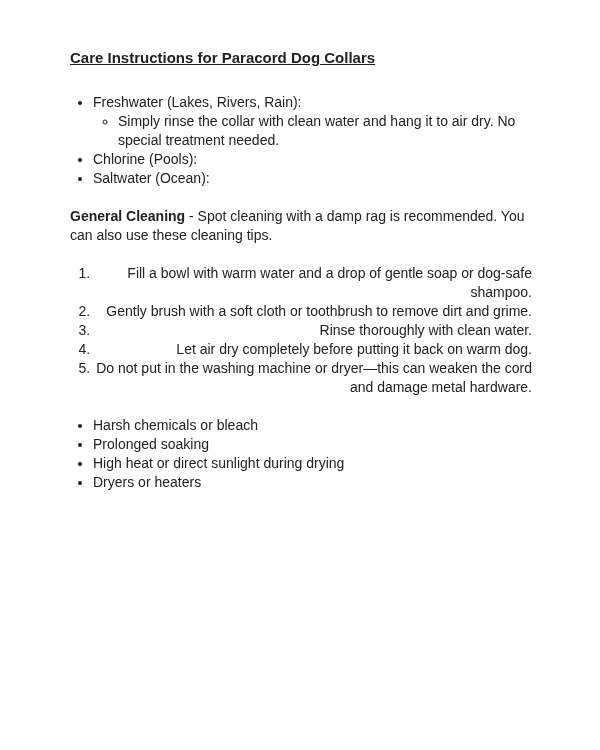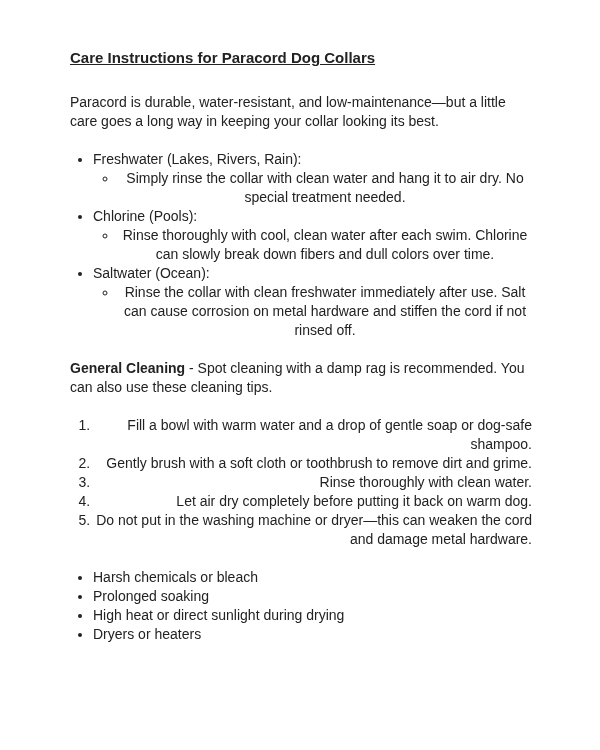--- a/index.html
+++ b/index.html
@@ -32,21 +32,20 @@
   ul.lvl1 {
     list-style: disc outside;
     padding-left: 23px;
     margin: 0 0 19px 0;
   }
   ul.lvl1 > li { margin: 0; }
   ul.lvl2 {
     list-style: circle outside;
     padding-left: 25px;
     margin: 0;
-    text-align: center;
   }
   ol.steps {
     list-style: decimal outside;
     padding-left: 24px;
     margin: 0 0 19px 0;
   }
   ol.steps > li { margin: 0; text-align: right; }
   p.section-heading {
     font-weight: 700;
     margin: 0;
@@ -57,41 +56,34 @@
     margin: 0;
   }
 </style>
 </head>
 <body>
 
 <div class="page">
 
   <h1 class="doc-title">Care Instructions for Paracord Dog Collars</h1>
 
-  <p class="block">Paracord is durable, water-resistant, and low-maintenance—but a little care goes a long way in keeping your collar looking its best.</p>
 
 
   <ul class="lvl1">
     <li>
       <span>Freshwater (Lakes, Rivers, Rain):</span>
       <ul class="lvl2">
         <li><span>Simply rinse the collar with clean water and hang it to air dry. No special treatment needed.</span></li>
       </ul>
     </li>
     <li>
       <span>Chlorine (Pools):</span>
-      <ul class="lvl2">
-        <li><span>Rinse thoroughly with cool, clean water after each swim. Chlorine can slowly break down fibers and dull colors over time.</span></li>
-      </ul>
     </li>
     <li>
       <span>Saltwater (Ocean):</span>
-      <ul class="lvl2">
-        <li><span>Rinse the collar with clean freshwater immediately after use. Salt can cause corrosion on metal hardware and stiffen the cord if not rinsed off.</span></li>
-      </ul>
     </li>
   </ul>
 
   <p class="block"><strong>General Cleaning</strong><span> - Spot cleaning with a damp rag is recommended. You can also use these cleaning tips.</span></p>
 
   <ol class="steps">
     <li><span>Fill a bowl with warm water and a drop of gentle soap or dog-safe shampoo.</span></li>
     <li><span>Gently brush with a soft cloth or toothbrush to remove dirt and grime.</span></li>
     <li><span>Rinse thoroughly with clean water.</span></li>
     <li><span>Let air dry completely before putting it back on warm dog.</span></li>

